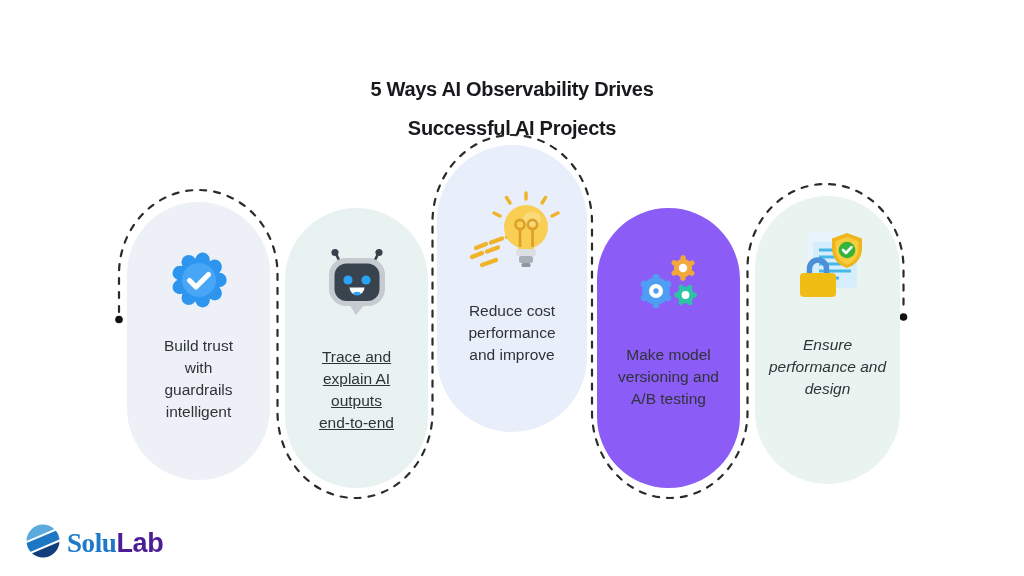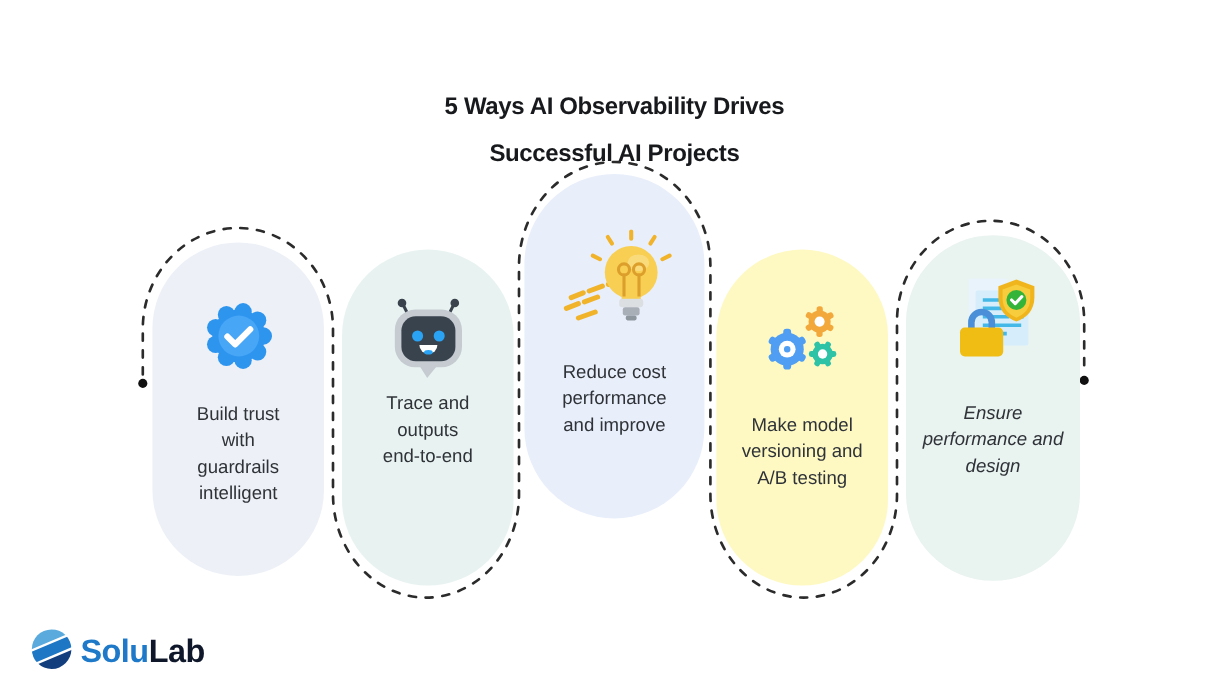--- a/index.html
+++ b/index.html
@@ -18,48 +18,48 @@
     line-height: 39px; letter-spacing: -0.3px; margin-top: 44px;
   }
   .connector-svg { position: absolute; top: 0; left: 0; z-index: 1; }
   .card {
     position: absolute; z-index: 2;
     border-radius: 999px;
   }
   .card-1 { left: 127px; top: 202px; width: 143px; height: 278px; background: #edf1f7; }
   .card-2 { left: 285px; top: 208px; width: 143px; height: 280px; background: #e8f3f1; }
   .card-3 { left: 437px; top: 145px; width: 150px; height: 287px; background: #e8eefa; text-decoration: underline; }
-  .card-4 { left: 597px; top: 208px; width: 143px; height: 280px; background: #fef9c3; padding-left: 44px; }
+  .card-4 { left: 597px; top: 208px; width: 143px; height: 280px; background: #8b5cf6; padding-left: 44px; }
   .card-5 { left: 755px; top: 196px; width: 145px; height: 288px; background: #e9f3f0; }
   .card-icon {
     position: absolute; left: 50%; transform: translateX(-50%);
   }
   .card-1 .card-icon { top: 46px; }
   .card-2 .card-icon { top: 40px; }
   .card-3 .card-icon { top: 46px; }
   .card-4 .card-icon { top: 42px; }
   .card-5 .card-icon { top: 32px; }
   .card-text {
     position: absolute; left: 0; width: 100%;
     text-align: center;
     font-size: 15.5px; font-weight: 500; color: #2f3338;
     line-height: 22px;
   }
   .card-1 .card-text { top: 133px; }
-  .card-2 .card-text { top: 118px; }
+  .card-2 .card-text { top: 138px; text-decoration: underline; }
   .card-3 .card-text { top: 155px; }
   .card-4 .card-text { top: 136px; }
   .card-5 .card-text { top: 138px; font-style: italic; }
   .logo {
     position: absolute; left: 26px; top: 524px;
     display: flex; align-items: center; gap: 7px; z-index: 3;
   }
   .logo-text { font-size: 27px; font-weight: 700; letter-spacing: -0.4px; }
-  .logo-text .part-a { color: #1e7ac9; }
-  .logo-text .part-b { color: #0f172a; }
+  .logo-text .part-a { color: #1e7ac9; font-family: Liberation Serif, serif; }
+  .logo-text .part-b { color: #4c1d95; }
 </style>
 </head>
 <body>
 
 <h1 class="title"><span>5 Ways AI Observability Drives</span><br><span>Successful AI Projects</span></h1>
 
 <svg class="connector-svg" width="1024" height="576" viewBox="0 0 1024 576">
   <path d="M119 312 V274 A79.25 84 0 0 1 277.5 274 V412 A77.5 86 0 0 0 432.5 412 V222 A79.75 87 0 0 1 592 222 V412 A77.75 86 0 0 0 747.5 412 V268 A78 84 0 0 1 903.5 268 V310" fill="none" stroke="#2b2b2b" stroke-width="2.2" stroke-dasharray="6 8" stroke-linecap="round"></path>
   <circle cx="119" cy="319.5" r="3.8" fill="#111"></circle>
   <circle cx="903.5" cy="317" r="3.8" fill="#111"></circle>
@@ -105,20 +105,21 @@
       <path d="M28 56 L35 67 L44 56 Z" fill="#c6cbd1"></path>
       <rect x="13.5" y="15.5" width="45" height="37.5" rx="12" fill="#39434e"></rect>
       <circle cx="27" cy="32" r="4.6" fill="#2aa3f4"></circle>
         <circle cx="45" cy="32" r="4.6" fill="#2aa3f4"></circle>
       <path d="M28.5 39.5 h15 a7.5 7.5 0 0 1 -15 0 z" fill="#ffffff"></path>
       <ellipse cx="36" cy="45.6" rx="3.6" ry="1.9" fill="#2aa3f4"></ellipse>
     </svg>
   </div>
   <div class="card-text">
       <div>Trace and</div>
+      <div>explain AI</div>
       <div>outputs</div>
       <div>end-to-end</div>
     </div>
 </div>
 
 <div class="card card-3">
   <div class="card-icon">
     <svg width="96" height="88" viewBox="0 0 96 88">
       <g stroke="#f0b32a" stroke-width="3.4" stroke-linecap="round">
         <line x1="62" y1="8" x2="62" y2="2"></line>

